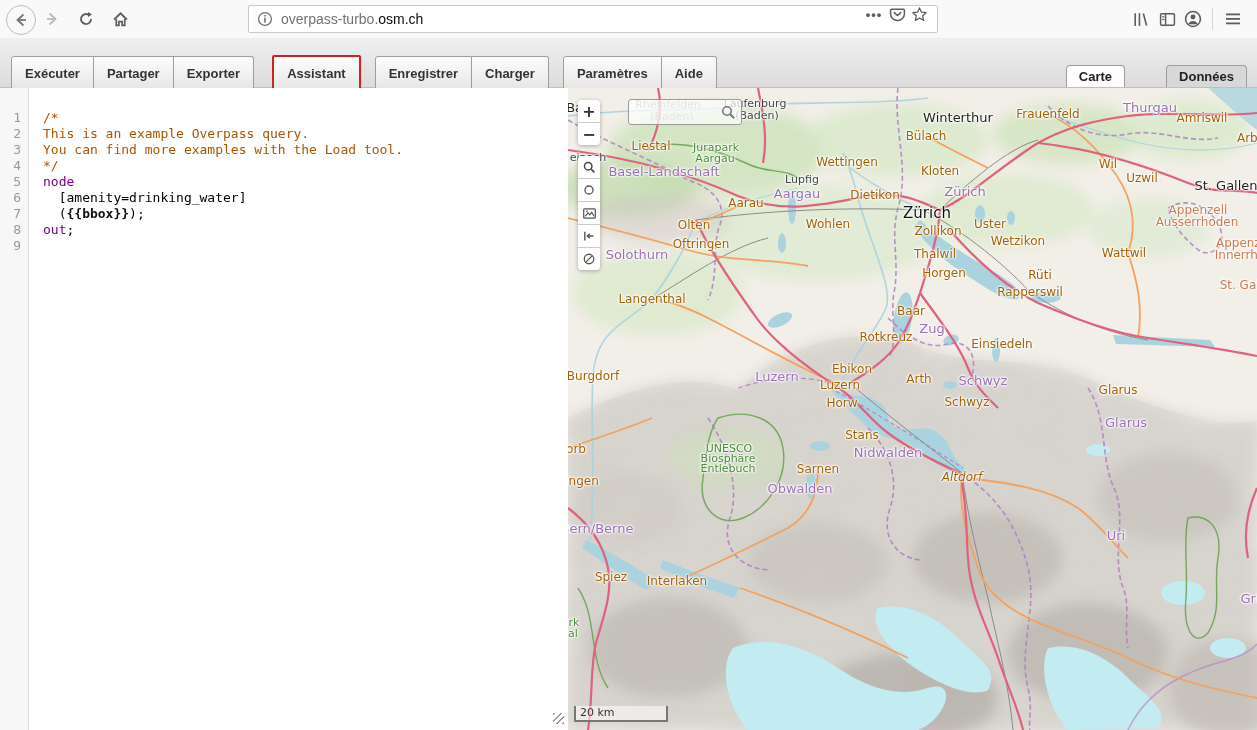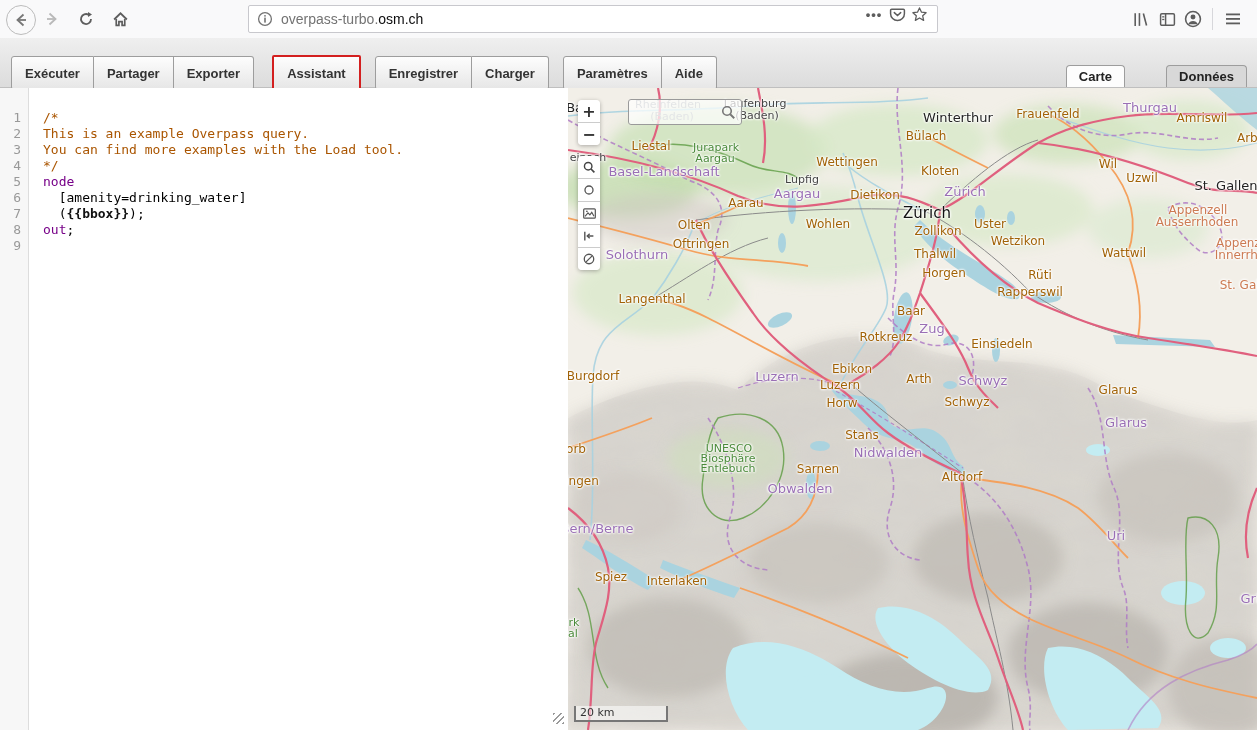--- a/index.html
+++ b/index.html
@@ -413,21 +413,21 @@
       <span class="lbl city" style="left: 399px; top: 314px;">Schwyz</span>
       <span class="lbl city" style="left: 274px; top: 315px;">Horw</span>
       <span class="lbl canton" style="left: 558px; top: 334px;">Glarus</span>
       <span class="lbl city" style="left: 294px; top: 347px;">Stans</span>
       <span class="lbl canton" style="left: 320px; top: 364px;">Nidwalden</span>
       <span class="lbl green" style="left: 161px; top: 360px;">UNESCO</span>
       <span class="lbl green" style="left: 160px; top: 370px;">Biosphäre</span>
       <span class="lbl green" style="left: 160px; top: 380px;">Entlebuch</span>
       <span class="lbl city" style="left: 250px; top: 381px;">Sarnen</span>
       <span class="lbl canton" style="left: 232px; top: 400px;">Obwalden</span>
-      <span class="lbl city" style="left: 394px; top: 389px;">Altdorf</span>
+      <span class="lbl city" style="left: 394px; top: 389px; font-style: italic;">Altdorf</span>
       <span class="lbl canton" style="left: 548px; top: 447px;">Uri</span>
       <span class="lbl city" style="left: 8px; top: 361px;">orb</span>
       <span class="lbl city" style="left: 14px; top: 393px;">ingen</span>
       <span class="lbl canton" style="left: 29px; top: 440px;">Bern/Berne</span>
       <span class="lbl city" style="left: 43px; top: 489px;">Spiez</span>
       <span class="lbl city" style="left: 109px; top: 493px;">Interlaken</span>
       <span class="lbl green" style="left: 6px; top: 534px;">rk</span>
       <span class="lbl green" style="left: 5px; top: 545px;">al</span>
       <span class="lbl canton" style="left: 682px; top: 510px;">Gri</span>
     </div>

